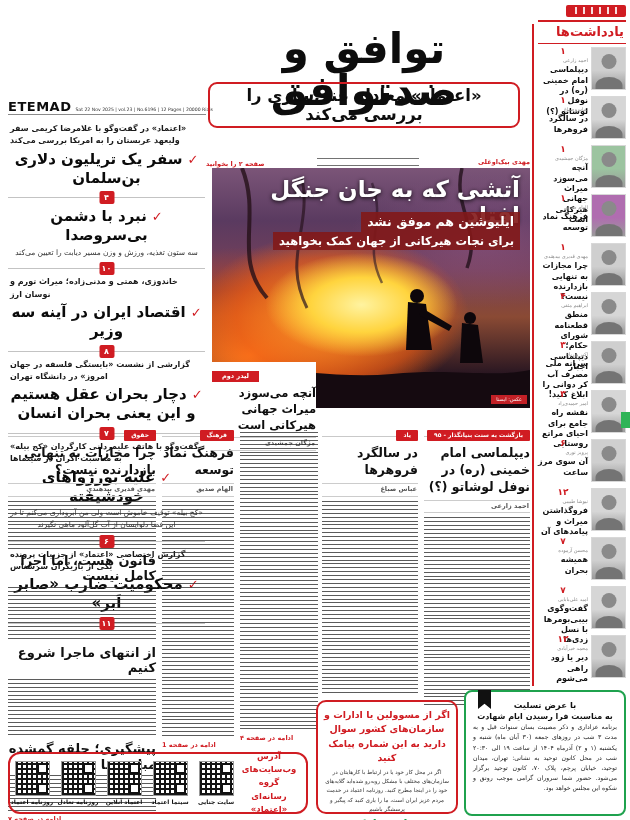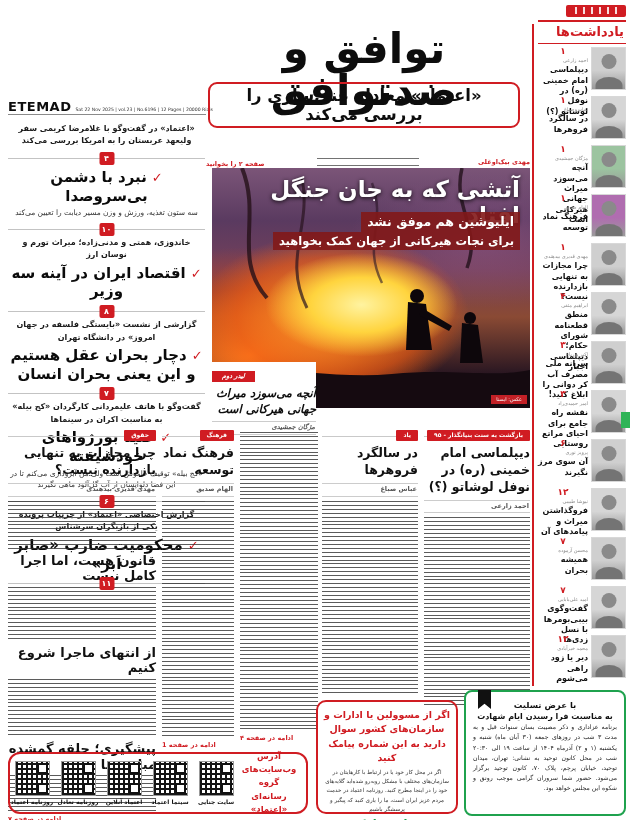--- a/index.html
+++ b/index.html
@@ -13,21 +13,21 @@
   .logo-fa{position:absolute;left:8px;bottom:-2px;color:#fff;font-size:46px;font-weight:900;line-height:1;transform:scaleY(1.08);}
   .date-block{position:absolute;right:7px;top:5px;}
   .date-line{font-size:5.5px;color:#fff;text-align:right;line-height:1.65;white-space:nowrap;}
   .etemad-bar{left:8px;top:100px;width:198px;height:14px;display:flex;align-items:baseline;gap:4px;direction:ltr;border-bottom:1px solid #8a8a8a;}
   .etemad-latin{font-weight:900;font-size:13px;letter-spacing:.5px;color:#0d0d0d;line-height:1;}
   .etemad-info{font-size:4.6px;color:#333;white-space:nowrap;}
 
   
   .left-list{left:8px;top:116px;width:197px;}
   .h-item{position:relative;padding:7px 2px 10px;border-bottom:1px solid #c3c3c3;}
-  .kicker{font-size:8px;font-weight:700;color:#1a1a1a;text-align:center;line-height:1.55;}
+  .kicker{font-size:8px;font-weight:700;color:#1a1a1a;text-align:left;line-height:1.55;}
   .h-title{font-size:15px;font-weight:900;text-align:center;line-height:1.25;margin-top:2px;white-space:pre-line;color:#0b0b0b;}
   .check{color:#d01c22;font-size:13px;margin-inline-end:5px;font-weight:900;}
   .h-sub{font-size:7.5px;color:#333;text-align:center;line-height:1.55;margin-top:2px;}
   .chip{position:absolute;bottom:-7px;left:50%;transform:translateX(-50%);background:#d01c22;color:#fff;font-size:8px;font-weight:700;min-width:13px;height:13px;line-height:13px;text-align:center;border-radius:2px;z-index:2;padding:0 1px;}
 
   
   .lead-headline{left:208px;top:28px;width:312px;text-align:center;font-size:42px;font-weight:900;color:#0d0d0d;line-height:1;}
   .lead-sub-wrap{left:208px;top:82px;width:312px;text-align:center;}
   .lead-sub-box{display:inline-block;border:2px solid #d01c22;border-radius:9px;padding:2px 15px;font-size:16.5px;font-weight:900;color:#0d0d0d;}
   .lead-body{left:206px;top:114px;width:324px;height:52px;display:flex;gap:8px;}
@@ -55,21 +55,21 @@
   
   .label-row{position:relative;height:12px;margin-bottom:3px;}
   .label-row::before{content:"";position:absolute;left:0;right:0;top:6px;height:1px;background:#c9c9c9;}
   .label-box{position:absolute;right:0;top:0;background:#d01c22;color:#fff;font-size:6px;font-weight:700;padding:2px 7px;border-radius:1px;z-index:1;white-space:nowrap;line-height:1.1;}
   .art-title{font-size:12.5px;font-weight:900;text-align:right;line-height:1.35;color:#101010;}
   .byline{display:block;font-size:6.5px;color:#555;font-weight:700;text-align:right;border-top:1px solid #ccc;border-bottom:1px solid #ccc;padding:2px 1px;margin:4px 0;line-height:1.2;}
   .subhead{font-size:13px;font-weight:700;text-align:right;margin:4px 0 3px;line-height:1.2;}
   .art-col{display:block;}
 
   
-  .hircani-head{left:212px;top:363px;width:104px;font-style:italic;}
+  .hircani-head{left:212px;top:363px;width:104px;}
   .tag-row{text-align:left;direction:ltr;}
   .tag-box{display:inline-block;background:#d01c22;color:#fff;font-size:6.5px;font-weight:800;padding:2px 10px;line-height:1.1;}
   .hircani-title{font-size:11.5px;font-weight:900;text-align:right;line-height:1.4;margin-top:3px;color:#0d0d0d;}
 
   
   .v-divider{left:532px;top:24px;width:2px;height:662px;background:#d01c22;}
   .sidebar{left:538px;top:20px;width:88px;}
   .sb-rule-a{height:2px;background:#d01c22;margin-bottom:1px;}
   .sb-rule-b{height:1px;background:#d01c22;margin-top:1px;}
   .sb-header{color:#d01c22;font-size:13px;font-weight:900;text-align:right;padding:2px 2px 3px;line-height:1.1;}
@@ -116,20 +116,21 @@
 
 
   <div class="abs etemad-bar">
     <span class="etemad-latin">ETEMAD</span>
     <span class="etemad-info">Sat 22 Nov 2025 | vol.23 | No.6196 | 12 Pages | 20000 Rials</span>
   </div>
 
   <div class="abs left-list">
       <div class="h-item">
         <div class="kicker">«اعتماد» در گفت‌وگو با غلامرضا کریمی سفر ولیعهد عربستان را به امریکا بررسی می‌کند</div>
+        <div class="h-title"><span class="check">✓</span><span>سفر یک تریلیون دلاری بن‌سلمان</span></div>
         <span class="chip">۴</span>
       </div>
       <div class="h-item">
         <div class="h-title"><span class="check">✓</span><span>نبرد با دشمن بی‌سروصدا</span></div>
         <div class="h-sub">سه ستون تغذیه، ورزش و وزن مسیر دیابت را تعیین می‌کند</div>
         <span class="chip">۱۰</span>
       </div>
       <div class="h-item">
         <div class="kicker">خاندوزی، همتی و مدنی‌زاده؛ میراث تورم و نوسان ارز</div>
         <div class="h-title"><span class="check">✓</span><span>اقتصاد ایران در آینه سه وزیر</span></div>
@@ -320,21 +321,21 @@
             <div class="sb-num">۳</div>
             <div class="sb-author">امیر حمیدی‌راد</div>
             <div class="sb-title">نقشه راه جامع برای احیای مراتع روستایی</div>
           </div>
         </div>
         <div class="sb-item">
           <div class="pic" style="background: linear-gradient(rgb(207, 207, 207) 55%, rgb(154, 154, 154));"></div>
           <div class="sb-text">
             <div class="sb-num">۶</div>
             <div class="sb-author">پرویز نوری</div>
-            <div class="sb-title">آن سوی مرز نگیرند</div>
+            <div class="sb-title">آن سوی مرز ساعت</div>
           </div>
         </div>
         <div class="sb-item">
           <div class="pic" style="background: linear-gradient(rgb(214, 214, 214) 55%, rgb(154, 154, 154));"></div>
           <div class="sb-text">
             <div class="sb-num">۱۲</div>
             <div class="sb-author">نیوشا طبیبی</div>
             <div class="sb-title">فروگذاشتن میراث و پیامدهای آن</div>
           </div>
         </div>

